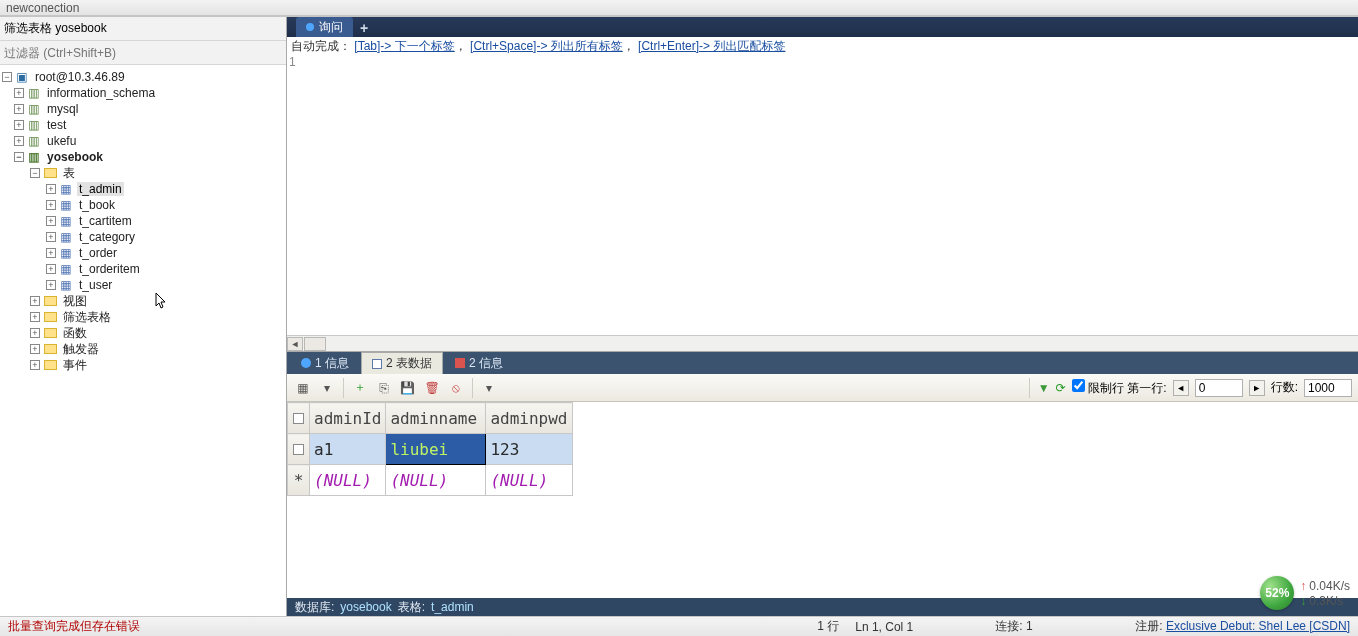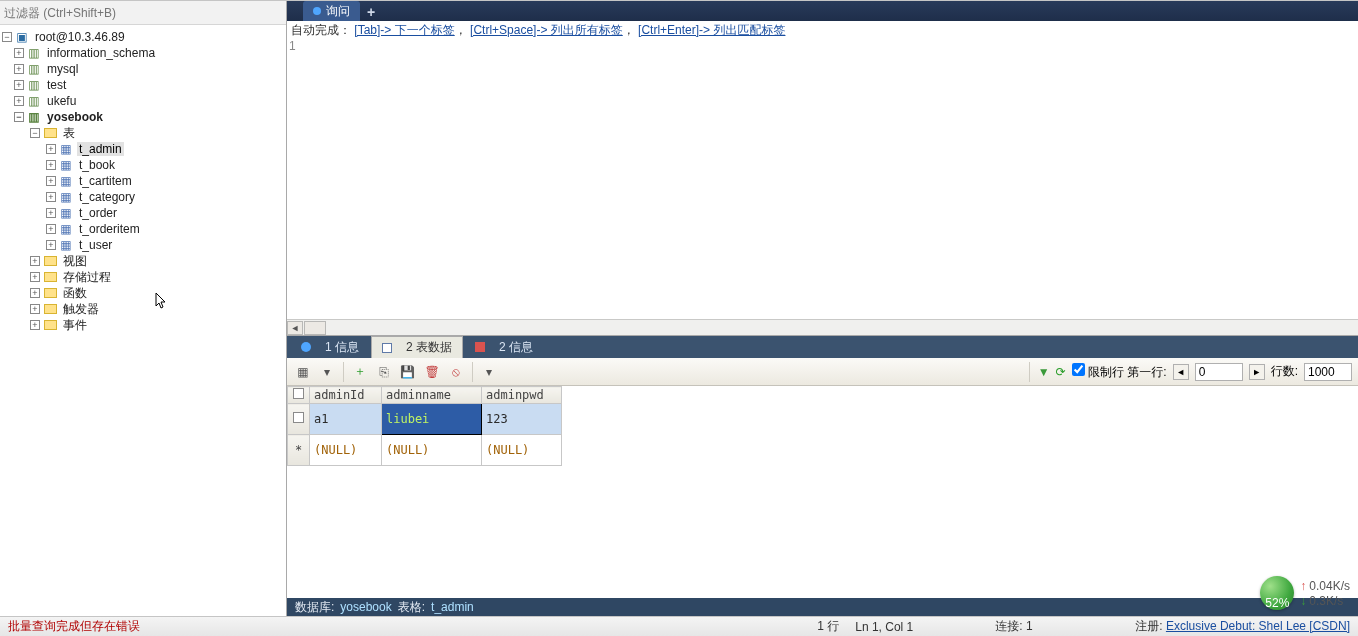--- a/index.html
+++ b/index.html
@@ -15,78 +15,84 @@
 .tn .tw{width:10px;height:10px;border:1px solid #888;margin-right:3px;display:flex;align-items:center;justify-content:center;font-size:9px;line-height:9px;color:#555;background:#fff}
 .tn .ic{width:14px;height:14px;margin-right:4px;display:inline-flex;align-items:center;justify-content:center}
 .ic-server{color:#2b6ca3}
 .ic-db{color:#5b8441}
 .ic-folder{background:#ffe28a;border:1px solid #d9b431;width:13px;height:10px}
 .ic-table{color:#5075b5}
 .tn.bold{font-weight:bold}
 .tn.sel .lbl{background:#e2e2e2;color:#000}
 .tn .lbl{padding:0 2px}
 .main{flex:1;display:flex;flex-direction:column;min-width:0}
-.querytabs{height:20px;background:linear-gradient(#283a5a,#1e2e4a);display:flex;align-items:flex-end;padding-left:16px;gap:2px}
+.querytabs{height:20px;background:linear-gradient(#283a5a,#1e2e4a);display:flex;align-items:flex-end;padding-left:9px;gap:2px}
 .qtab{height:20px;display:flex;align-items:center;padding:0 10px;border-radius:3px 3px 0 0;color:#cfd8e8;gap:5px;cursor:default}
 .qtab.active{background:#3a5b8f;color:#fff}
 .qtab .dot{width:8px;height:8px;border-radius:50%;background:#4fa6ff;display:inline-block}
 .addtab{width:18px;height:18px;display:flex;align-items:center;justify-content:center;color:#cfd8e8;font-size:14px;font-weight:bold}
 .editor{flex:0 0 315px;display:flex;flex-direction:column;background:#fff;border-bottom:1px solid #a9a9a9}
 .hint{height:18px;padding:1px 4px;color:#333;font-family:SimSun,Arial}
 .hint a{color:#1a4ea0;text-decoration:underline}
 .hint .lp{color:#333}
 .code{flex:1;background:#fff;color:#000;font-family:Consolas,monospace;font-size:12px;padding-left:2px}
 .gutter-line{color:#888}
 .hscroll{height:16px;background:#f0f0ee;border-top:1px solid #c9c9c7;display:flex;align-items:center}
 .hscroll .arrow{width:16px;height:14px;border:1px solid #b8b8b6;background:#ece9e4;display:flex;align-items:center;justify-content:center;color:#555;font-size:9px}
 .hscroll .thumb{width:22px;height:14px;border:1px solid #b8b8b6;background:#ece9e4;margin-left:1px}
 .bottom-tabs{height:22px;background:#3b536f;display:flex;align-items:flex-end;gap:2px;padding-left:4px}
-.btab{height:22px;display:flex;align-items:center;gap:14px;padding:0 10px;color:#dbe6f4;cursor:default}
+.btab{height:22px;display:flex;align-items:center;gap:4px;padding:0 10px;color:#dbe6f4;cursor:default}
 .btab.active{background:#e9e9e0;color:#333;border:1px solid #a9a9a9;border-bottom:none}
 .btab .bico{width:10px;height:10px;display:inline-block}
 .bi-blue{background:#4fa6ff;border-radius:50%}
 .bi-grid{background:linear-gradient(#fff,#fff);border:1px solid #5f7aa8}
 .bi-red{background:#d9534f}
 .toolbar{height:28px;background:linear-gradient(#fbfaf7,#ece9e0);border-bottom:1px solid #c5c2ba;display:flex;align-items:center;padding:0 6px;gap:4px}
 .tbtn{width:20px;height:20px;border:1px solid transparent;display:flex;align-items:center;justify-content:center;color:#555;border-radius:2px}
 .vline{width:1px;height:20px;background:#cfccc3;margin:0 2px}
 .tool-right{margin-left:auto;display:flex;align-items:center;gap:6px}
 .tool-right input[type=text]{width:48px;height:18px;border:1px solid #b0b0b0;background:#fff;text-align:left;padding:0 3px}
 .stepbtn{width:16px;height:16px;border:1px solid #b0b0b0;background:#f4f2ec;display:flex;align-items:center;justify-content:center;font-size:9px}
 .grid-area{flex:1;background:#fff;overflow:auto}
 table.data{border-collapse:collapse}
-table.data th,table.data td{border:1px solid #c7c7c7;font-family:Consolas,monospace;font-size:12px;text-align:left;height:17px}
+table.data th,table.data td{border:1px solid #c7c7c7;font-family:Consolas,monospace;font-size:16px;text-align:left;height:31px}
 table.data th{background:linear-gradient(#f6f5f0,#e8e6de);color:#444;font-weight:normal;padding:0 4px}
 table.data .rowhdr{width:22px;background:linear-gradient(#f6f5f0,#e8e6de);text-align:center}
-table.data td{padding:8px 4px;color:#2a2a2a}
+table.data td{padding:0 4px;color:#2a2a2a}
 table.data tr.sel td{background:#c9dcf2}
 table.data tr.sel td.focus{background:#2d5ca6;color:#bef264;border:1px solid #000}
-table.data .null{color:#a16207;}
+table.data .null{color:#a21caf;font-style:italic}
 .col-check{width:22px}
 .cbox{width:11px;height:11px;border:1px solid #8a8a8a;background:#fff;display:inline-block}
 .status-db{height:18px;background:#2f4763;color:#e2e9f2;display:flex;align-items:center;padding:0 8px;gap:6px;font-family:SimSun,Arial}
 .status-db b{color:#aee0ff;font-weight:normal}
 .status-bar{height:20px;background:linear-gradient(#f4f4f4,#e6e6e6);border-top:1px solid #c5c5c5;display:flex;align-items:center;color:#333;font-family:SimSun,Arial}
 .status-bar .seg{padding:0 8px}
 .status-bar .err{color:#b00000}
 .status-bar a{color:#1a4ea0;text-decoration:underline}
 .net{position:absolute;right:8px;bottom:26px;display:flex;align-items:center;gap:6px;background:rgba(255,255,255,0);font-size:10px;color:#555}
-.netball{width:34px;height:34px;border-radius:50%;background:radial-gradient(circle at 30% 30%,#9fe08a,#3fa83f 60%,#2a7a2a);color:#fff;display:flex;align-items:flex-end;justify-content:center;font-weight:normal;font-size:11px;box-shadow:0 1px 3px rgba(0,0,0,.3)}
+.netball{width:34px;height:34px;border-radius:50%;background:radial-gradient(circle at 30% 30%,#9fe08a,#3fa83f 60%,#2a7a2a);color:#fff;display:flex;align-items:center;justify-content:center;font-weight:bold;font-size:11px;box-shadow:0 1px 3px rgba(0,0,0,.3)}
 .netcol{display:flex;flex-direction:column;gap:1px}
 .netrow{display:flex;align-items:center;gap:3px}
 .cursor-img{position:absolute;left:155px;top:292px;width:12px;height:18px;pointer-events:none}
 </style>
 </head>
 <body>
 
 <div class="root">
+  <div class="titlebar">
+      <span>newconection</span>
+    </div>
 
   <div class="body">
 
     <div class="sidebar">
+      <div class="filter-row">
+        <input value="筛选表格 yosebook" style="">
+      </div>
       <div class="filter-row">
         <input placeholder="过滤器 (Ctrl+Shift+B)" style="">
       </div>
       <div class="tree">
         <div class="tn" style="padding-left:2px">
           <span class="tw">−</span>
           <span class="ic ic-server">▣</span>
           <span class="lbl">root@10.3.46.89</span>
         </div>
         <div class="tn" style="padding-left:14px">
@@ -161,21 +167,21 @@
             <span class="ic">
               <span class="ic-folder"></span>
             </span>
             <span class="lbl">视图</span>
           </div>
         <div class="tn" style="padding-left:30px">
             <span class="tw">+</span>
             <span class="ic">
               <span class="ic-folder"></span>
             </span>
-            <span class="lbl">存储过程</span>
+            <span class="lbl">筛选表格</span>
           </div>
         <div class="tn" style="padding-left:30px">
             <span class="tw">+</span>
             <span class="ic">
               <span class="ic-folder"></span>
             </span>
             <span class="lbl">函数</span>
           </div>
         <div class="tn" style="padding-left:30px">
             <span class="tw">+</span>

